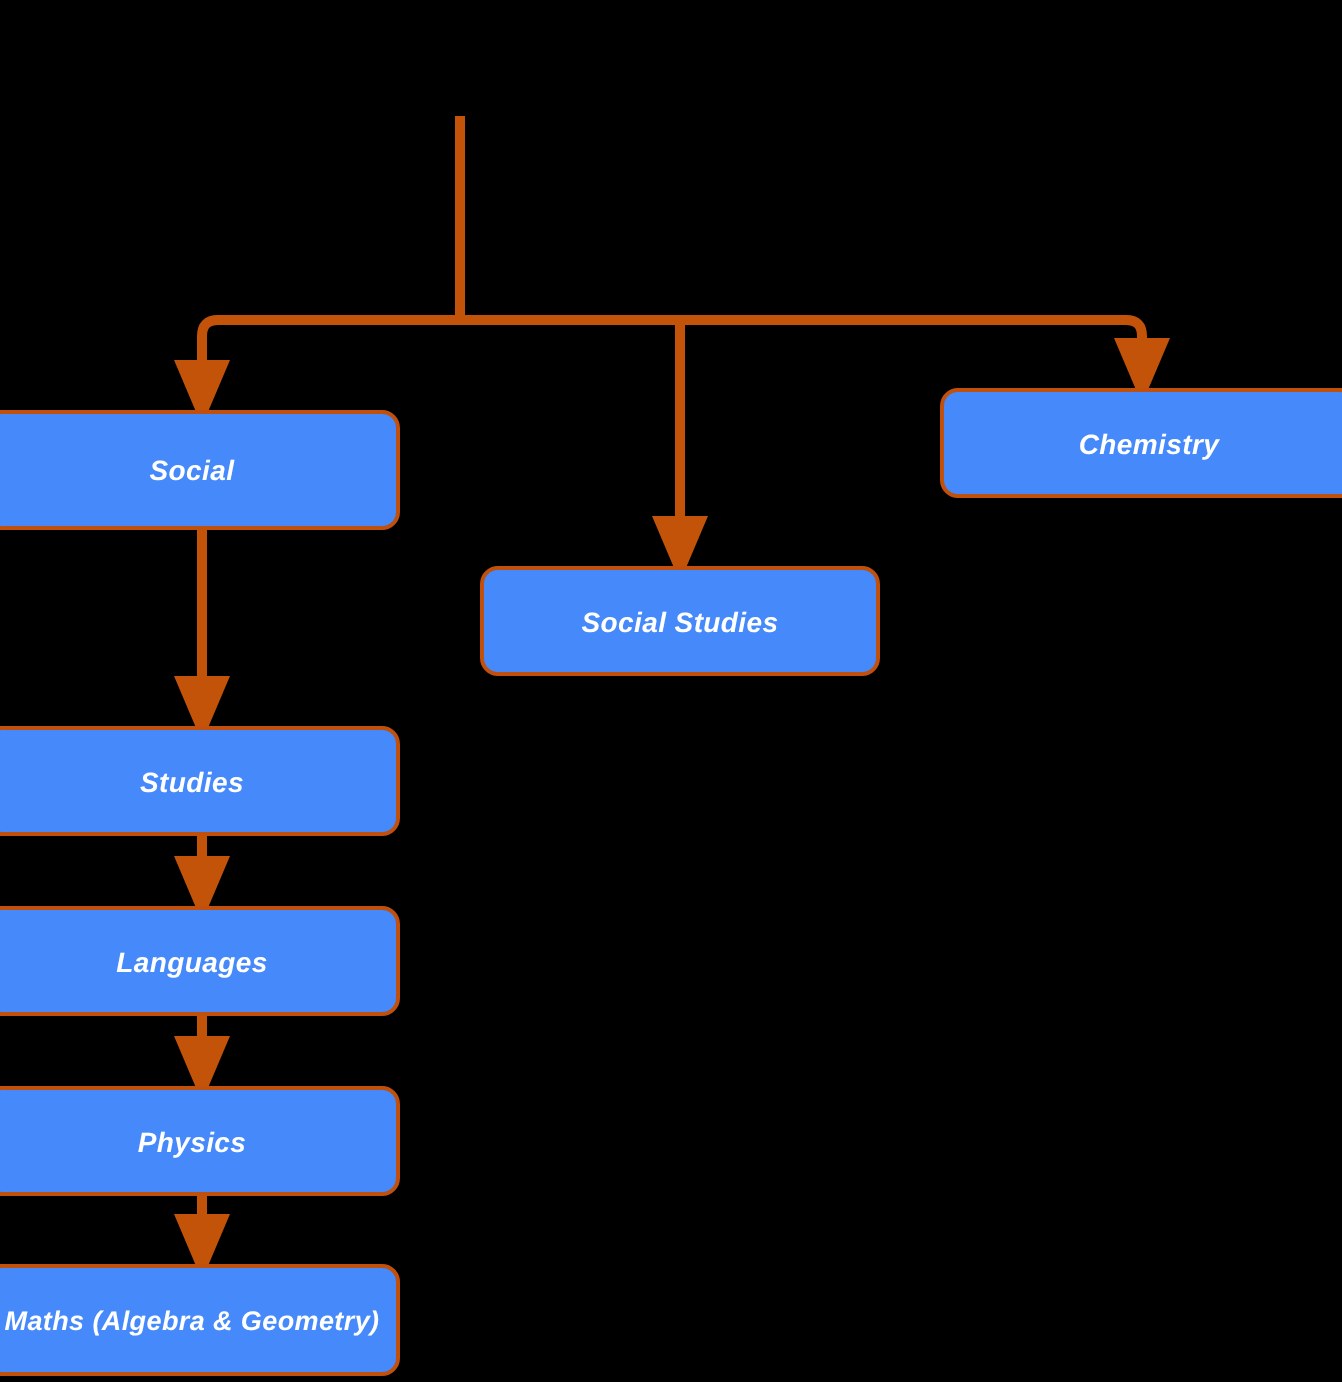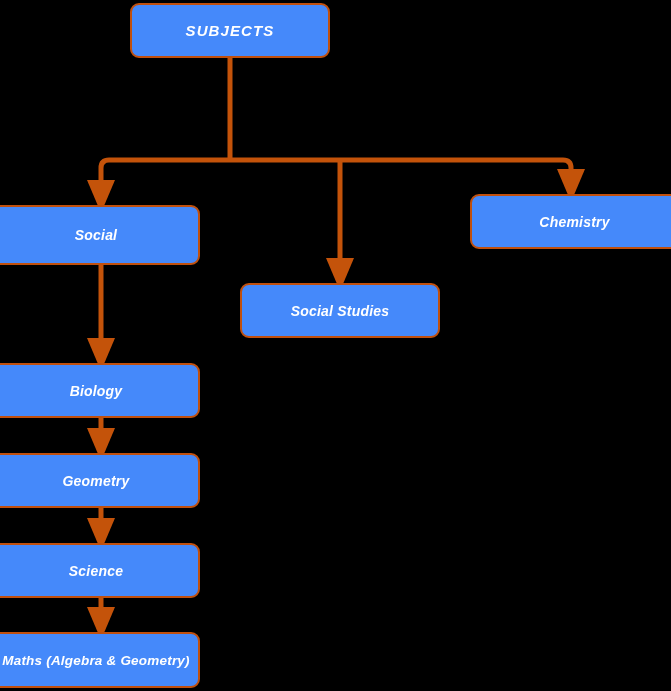--- a/index.html
+++ b/index.html
@@ -80,45 +80,42 @@
 
     <path d="M101,265 L101,354" fill="none" stroke="#c4530a" stroke-width="5" marker-end="url(#arrowhead)"></path>
 
     <path d="M101,418 L101,444" fill="none" stroke="#c4530a" stroke-width="5" marker-end="url(#arrowhead)"></path>
 
     <path d="M101,508 L101,534" fill="none" stroke="#c4530a" stroke-width="5" marker-end="url(#arrowhead)"></path>
 
     <path d="M101,598 L101,623" fill="none" stroke="#c4530a" stroke-width="5" marker-end="url(#arrowhead)"></path>
   </svg>
 
-  <div class="node" id="node-subjects">
-    <span class="node-label">SUBJECTS</span>
-  </div>
 
   <div class="node" id="node-science">
     <span class="node-label">Social</span>
   </div>
 
   <div class="node" id="node-social">
     <span class="node-label">Social Studies</span>
   </div>
 
   <div class="node" id="node-languages">
     <span class="node-label">Chemistry</span>
   </div>
 
   <div class="node" id="node-physics">
-    <span class="node-label">Biology</span>
+    <span class="node-label">Studies</span>
   </div>
 
   <div class="node" id="node-chemistry">
-    <span class="node-label">Geometry</span>
+    <span class="node-label">Languages</span>
   </div>
 
   <div class="node" id="node-biology">
-    <span class="node-label">Science</span>
+    <span class="node-label">Physics</span>
   </div>
 
   <div class="node" id="node-maths">
     <span class="node-label">Maths (Algebra &amp; Geometry)</span>
   </div>
 
 </div>
 
 </body></html>

